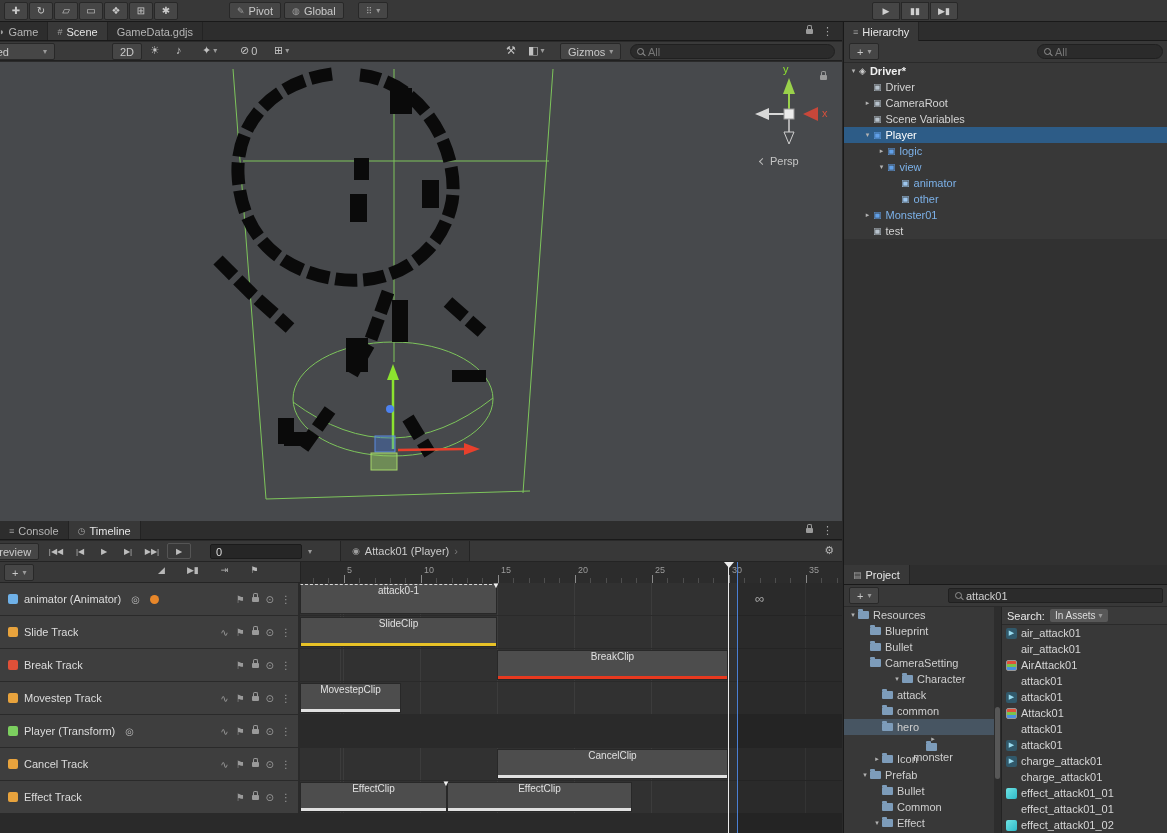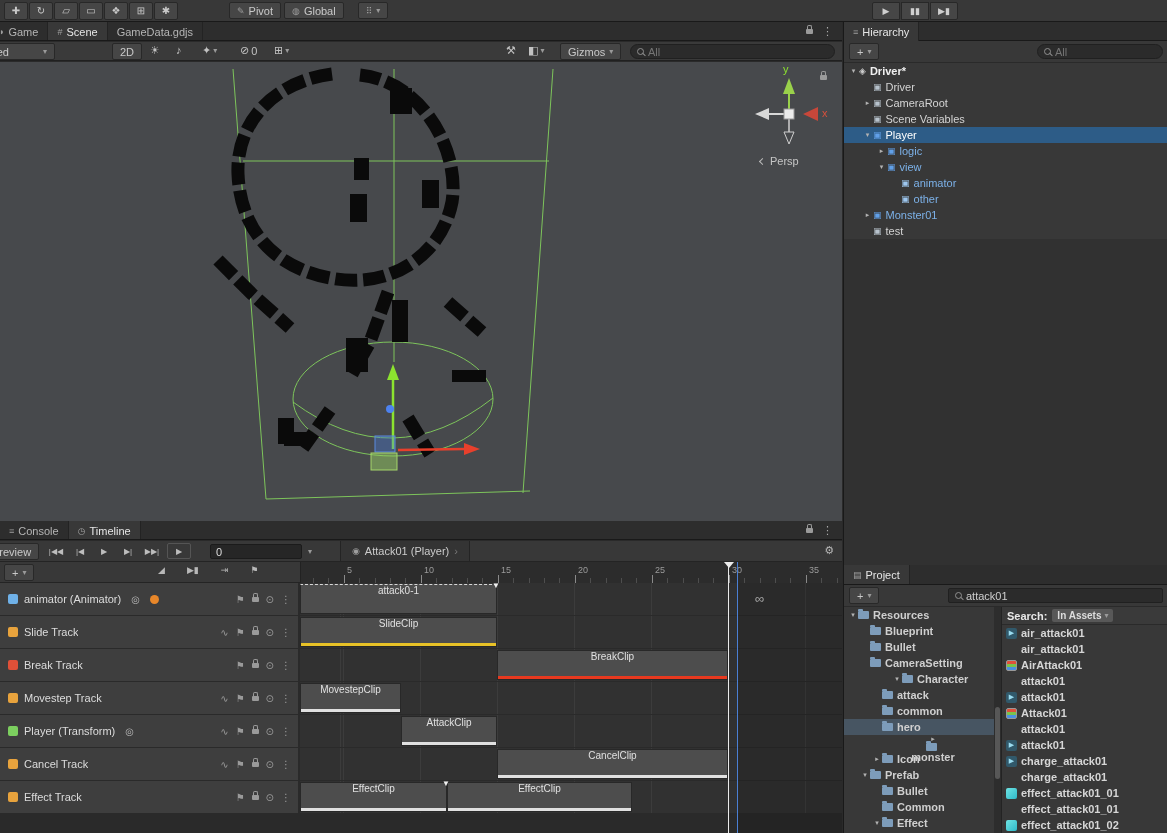--- a/index.html
+++ b/index.html
@@ -130,21 +130,21 @@
   .hicon.cube { color:#b7c2cc; } .hicon.cube2 { color:#9ec7ef; }
   .hicon.prefab { color:#61a0e8; } .hicon.scene { color:#cccccc; }
   .hlabel.normal { color:#d4d4d4; } .hlabel.prefab { color:#7cb1e8; }
   .hlabel.scene { color:#f0f0f0; font-weight:bold; }
   #hier-empty { position:absolute; top:217px; left:0; right:0; height:326px; background:#313131; }
   #proj-tabbar { position:absolute; top:543px; left:0; right:0; height:20px; background:#2d2d2d;
     border-bottom:1px solid #191919; display:flex; }
   #proj-tools { position:absolute; top:563px; left:0; right:0; height:22px; background:#383838;
     border-bottom:1px solid #2a2a2a; display:flex; align-items:center; padding:0 5px; }
   #proj-search { position:absolute; right:4px; width:215px; border-radius:2px; }
-  #proj-body { position:absolute; top:585px; bottom:0; left:0; right:0;font-weight:bold; }
+  #proj-body { position:absolute; top:585px; bottom:0; left:0; right:0; }
   #proj-folders { position:absolute; left:0; top:0; width:150px; bottom:0; overflow:hidden; }
   .frow { height:16px; display:flex; align-items:center; font-size:11px; color:#cfcfcf; white-space:nowrap; }
   .frow.sel { background:#475562; }
   .farrow { width:10px; font-size:7px; color:#b2b2b2; text-align:center; flex:none; }
   .foldericon { width:11px; height:8px; background:#7d9cba; border-radius:1px; position:relative; margin-right:4px; flex:none; }
   .foldericon::before { content:""; position:absolute; top:-2px; left:0; width:5px; height:2px;
     background:#7d9cba; border-radius:1px 1px 0 0; }
   #proj-vscroll { position:absolute; left:150px; top:0; bottom:0; width:7px; background:#2d2d2d; }
   #proj-vthumb { position:absolute; left:1px; width:5px; top:100px; height:72px; background:#575757; border-radius:3px; }
   #proj-assets { position:absolute; left:157px; top:0; right:0; bottom:0; border-left:1px solid #232323; overflow:hidden; }
@@ -486,26 +486,20 @@
           <span>◎</span>
         </span>
         <span class="thicons">
           <span>∿</span>
           <span>⚑</span>
           <span class="lockicon"></span>
           <span>⊙</span>
           <span>⋮</span>
         </span>
       </div>
-      <div class="tlane">
-        <div class="clip" style="left: 101px; width: 96px;">
-          <span class="cliplabel">AttackClip</span>
-          <div class="clipline" style="background: rgb(224, 224, 224);"></div>
-        </div>
-      </div>
     </div>
     <div class="trow" style="top: 165px;">
       <div class="thead">
         <span class="ticon" style="background: rgb(232, 163, 61);"></span>
         <span class="tname">Cancel Track</span>
         <span class="thicons">
           <span>∿</span>
           <span>⚑</span>
           <span class="lockicon"></span>
           <span>⊙</span>

